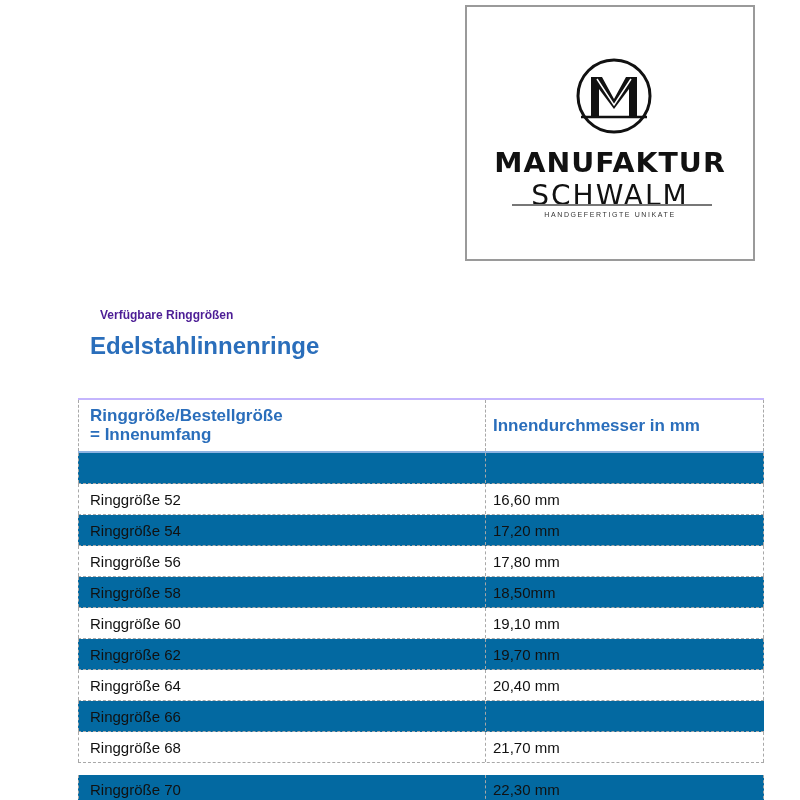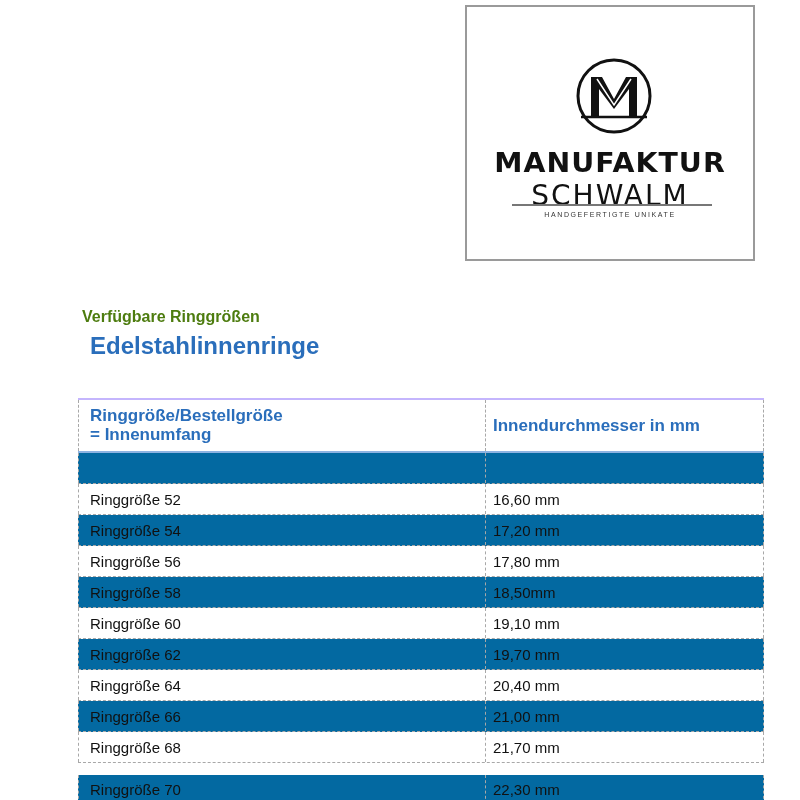--- a/index.html
+++ b/index.html
@@ -6,21 +6,21 @@
   body { width:800px; height:800px; position:relative; overflow:hidden; font-family:"Liberation Sans", sans-serif; }
 
   .logo-box { position:absolute; left:465px; top:5px; width:290px; height:256px; border:2px solid #9a9a9a; border-radius:0; box-sizing:border-box; background:#fff; }
   .logo-emblem { position:absolute; left:108px; top:50px; width:78px; height:78px; }
   .logo-wordmark { position:absolute; left:0; width:286px; text-align:center; color:#111; }
   .wm-1 { top:140px; font-size:27px; font-weight:900; letter-spacing:1px; font-family:"DejaVu Sans", sans-serif; transform:scaleX(1.05); }
   .wm-2 { top:172px; font-size:28px; font-weight:400; letter-spacing:2px; font-family:"DejaVu Sans", sans-serif; }
   .logo-rule { position:absolute; left:45px; top:197px; width:200px; height:2px; background:#777; }
   .wm-3 { top:204px; font-size:7px; letter-spacing:1.6px; color:#333; }
 
-  .subtitle { position:absolute; left:82px; top:308px; font-size:16px; font-weight:bold; color:#4d7c0f; }
+  .subtitle { position:absolute; left:100px; top:308px; font-size:12px; font-weight:bold; color:#4c1d95; }
   .title { position:absolute; left:90px; top:332px; font-size:24px; font-weight:bold; color:#2a6ebb; }
 
   .table { position:absolute; left:78px; top:398px; width:686px; }
   .row { display:flex; height:31px; border-bottom:1px dashed #a8a8a8; box-sizing:border-box; }
   .row.shade { background:#0369a1; }
   .cell { box-sizing:border-box; padding-left:11px; display:flex; align-items:center; font-size:15px; color:#111; }
   .c1 { width:408px; border-right:1px dashed #a8a8a8; border-left:1px dashed #a8a8a8; }
   .c2 { width:278px; padding-left:7px; border-right:1px dashed #a8a8a8; }
   .head { height:55px; border-top:2px solid #c4b5fd; border-bottom:2px solid #8db3e2; }
   .head .cell { color:#2a6ebb; font-weight:bold; font-size:17px; line-height:19px; }
@@ -84,21 +84,20 @@
   <div class="row shade">
     <div class="cell c1">Ringgröße 62</div>
     <div class="cell c2">19,70 mm</div>
   </div>
   <div class="row">
     <div class="cell c1">Ringgröße 64</div>
     <div class="cell c2">20,40 mm</div>
   </div>
   <div class="row shade">
     <div class="cell c1">Ringgröße 66</div>
-    <div class="cell c2">21,00 mm</div>
   </div>
   <div class="row">
     <div class="cell c1">Ringgröße 68</div>
     <div class="cell c2">21,70 mm</div>
   </div>
   <div class="row shade last">
     <div class="cell c1">Ringgröße 70</div>
     <div class="cell c2">22,30 mm</div>
   </div>
 </div>

